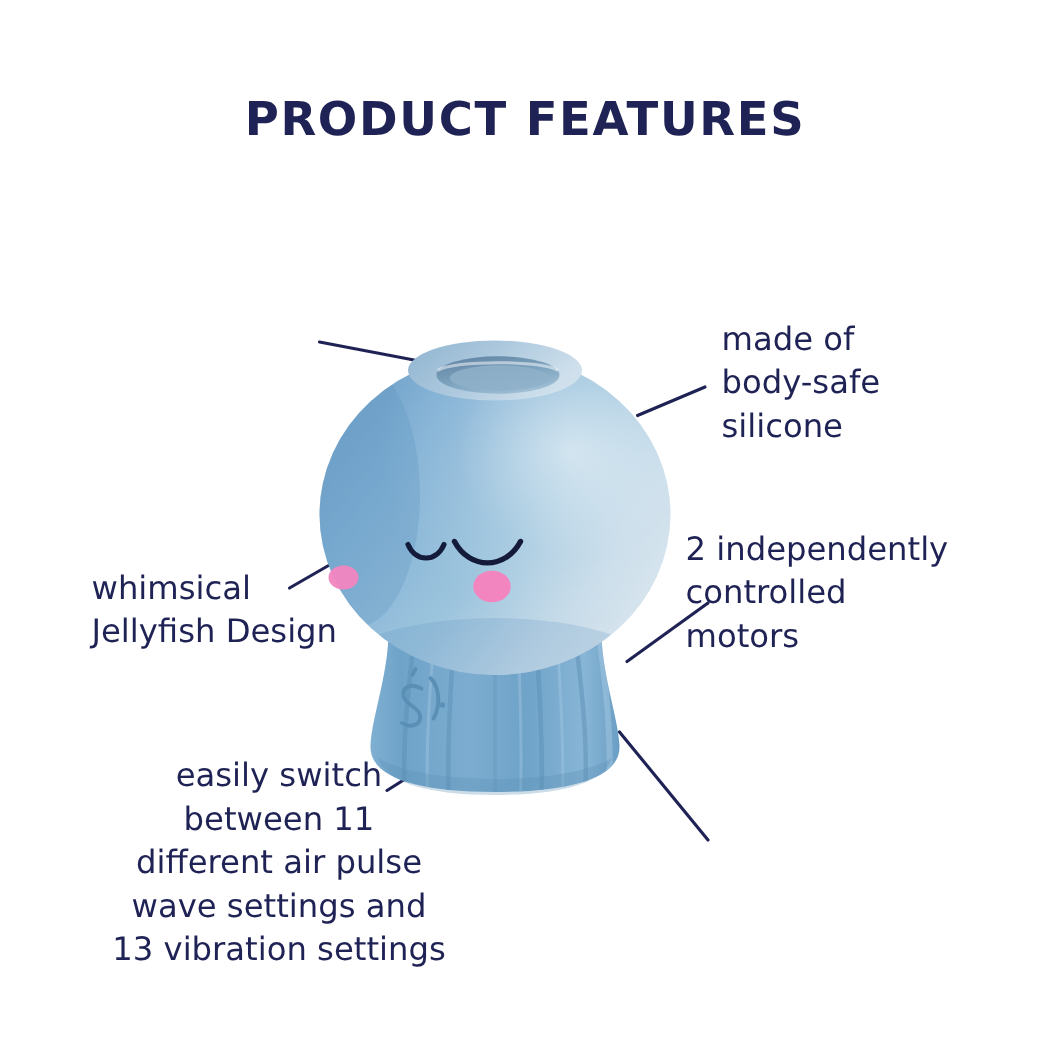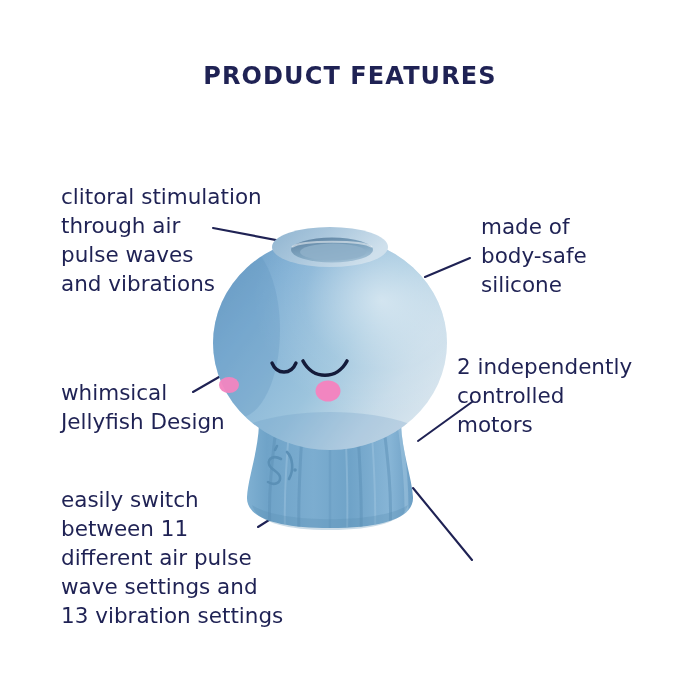--- a/index.html
+++ b/index.html
@@ -16,39 +16,39 @@
     font-family: "Liberation Sans", sans-serif;
   }
 
   
   .title {
     position: absolute;
     left: 0;
     top: 62px;
     width: 700px;
     text-align: center;
-    font-size: 24px;
+    font-size: 31px;
     font-weight: bold;
     letter-spacing: 1.1px;
     color: #1f2254;
     font-family: "DejaVu Sans", sans-serif;
   }
 
   
   .feature {
     position: absolute;
     color: #1f2254;
     font-size: 21.5px;
     line-height: 29px;
     font-family: "DejaVu Sans", sans-serif;
     white-space: pre-line;
   }
   .f-air     { left: 61px;  top: 182px; width: 235px; }
   .f-design  { left: 61px;  top: 378px; width: 235px; }
-  .f-settings{ left: 61px;  top: 485px; width: 250px; }
+  .f-settings{ left: 61px;  top: 503px; width: 250px; text-align: center; }
   .f-silicone{ left: 481px; top: 212px; width: 200px; }
   .f-motors  { left: 457px; top: 352px; width: 205px; }
   .f-usb     { left: 481px; top: 535px; width: 200px; }
 
   
   .art {
     position: absolute;
     left: 0;
     top: 0;
     width: 700px;
@@ -161,24 +161,20 @@
 
       <g>
         <path d="M272 363 C277 375 291 375 296 363" stroke="#141b3a" stroke-width="3.4" fill="none" stroke-linecap="round"></path>
         <path d="M303 361 C313 380 337 380 347 361" stroke="#141b3a" stroke-width="3.6" fill="none" stroke-linecap="round"></path>
         <ellipse cx="229" cy="385" rx="10" ry="8" fill="#f285c0" opacity="0.95"></ellipse>
         <ellipse cx="328" cy="391" rx="12.5" ry="10.5" fill="#f285c0"></ellipse>
       </g>
     </g>
   </svg>
 
-  <div class="feature f-air">clitoral stimulation
-through air
-pulse waves
-and vibrations</div>
   <div class="feature f-design">whimsical
 Jellyfish Design</div>
   <div class="feature f-silicone">made of
 body-safe
 silicone</div>
   <div class="feature f-motors">2 independently
 controlled
 motors</div>
   <div class="feature f-settings">easily switch
 between 11

